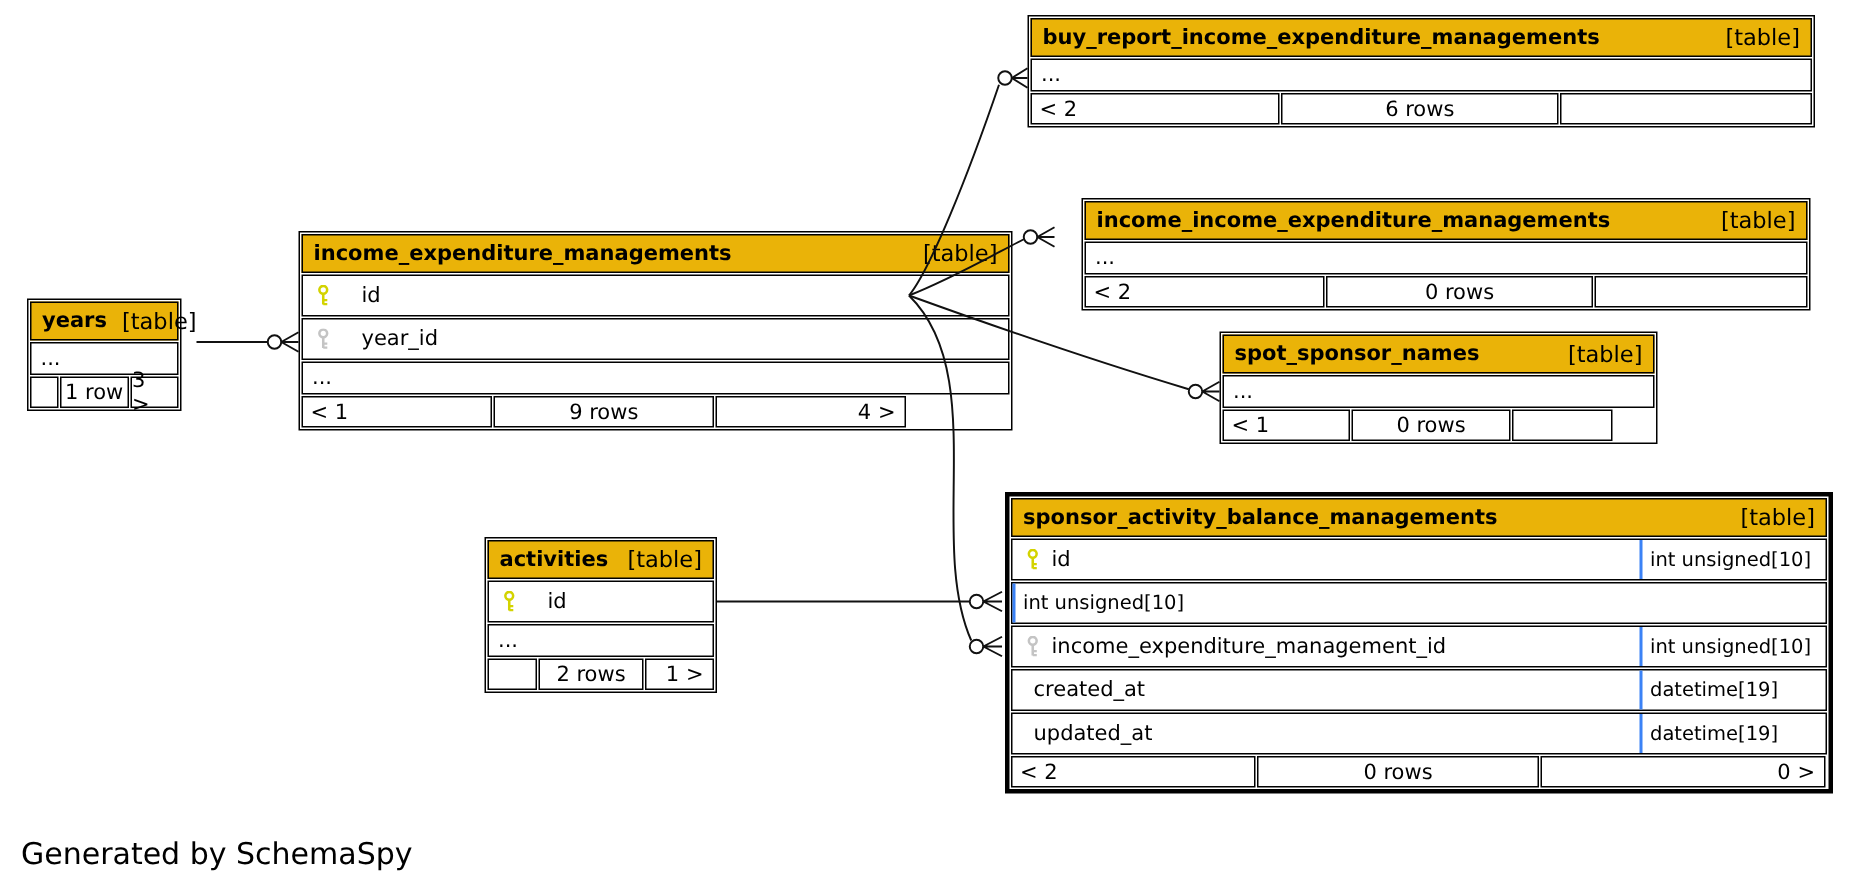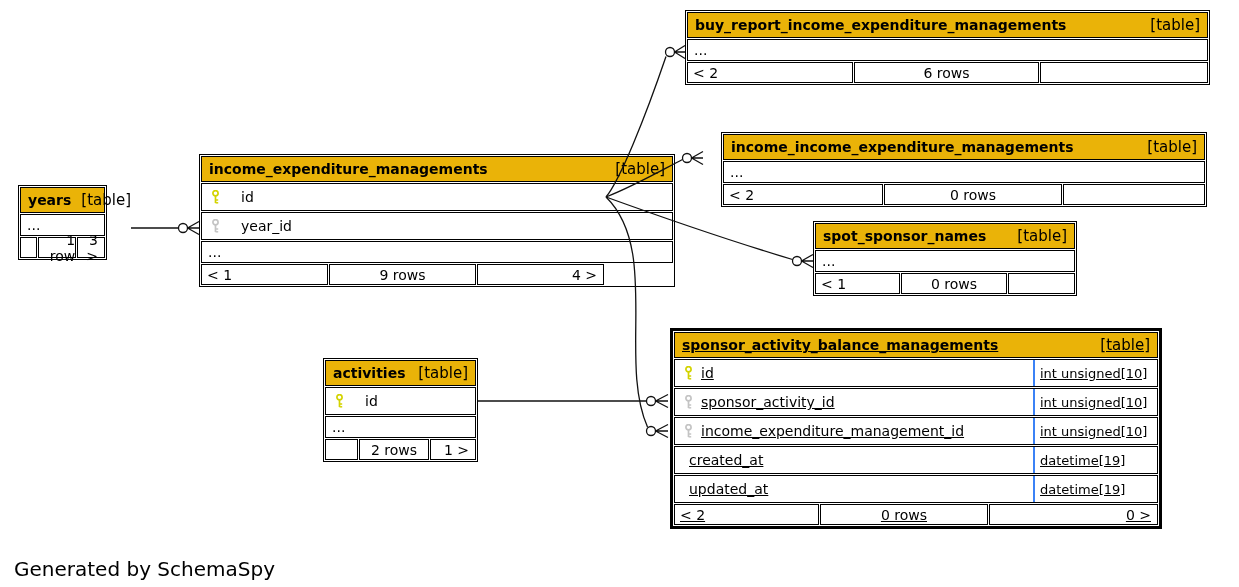--- a/index.html
+++ b/index.html
@@ -41,21 +41,21 @@
   .fcell.l { justify-content:flex-start; padding-left:5px; }
   .fcell.c { justify-content:center; }
   .fcell.r { justify-content:flex-end; padding-right:6px; }
   .gennote { position:absolute; left:14px; top:557px; font-size:20px; color:#000000; }
 </style>
 </head>
 <body>
 
 <div class="canvas">
 
-  <div class="etable" style="left:18px;top:185px;width:89px;text-align:right;">
+  <div class="etable" style="left:18px;top:199px;width:103px;">
     <div class="thead">
       <span class="tname">years</span>
       <span class="ttag">[table]</span>
     </div>
     <div class="trow dots">
       <span>...</span>
     </div>
     <div class="tfoot">
       <div class="fcell l" style="width:20px;"></div>
       <div class="fcell c" style="width:52px;">1 row</div>
@@ -123,21 +123,21 @@
     <div class="trow dots">
       <span>...</span>
     </div>
     <div class="tfoot">
       <div class="fcell l" style="width:160px;">&lt; 2</div>
       <div class="fcell c" style="width:178px;">0 rows</div>
       <div class="fcell r" style="width:142px;"></div>
     </div>
   </div>
 
-  <div class="etable" style="left:813px;top:221px;width:264px;">
+  <div class="etable" style="left:813px;top:221px;width:292px;">
     <div class="thead">
       <span class="tname">spot_sponsor_names</span>
       <span class="ttag">[table]</span>
     </div>
     <div class="trow dots">
       <span>...</span>
     </div>
     <div class="tfoot">
       <div class="fcell l" style="width:85px;">&lt; 1</div>
       <div class="fcell c" style="width:106px;">0 rows</div>
@@ -164,51 +164,40 @@
     <div class="trow dots">
       <span>...</span>
     </div>
     <div class="tfoot">
       <div class="fcell l" style="width:33px;"></div>
       <div class="fcell c" style="width:70px;">2 rows</div>
       <div class="fcell r" style="width:46px;">1 &gt;</div>
     </div>
   </div>
 
-  <div class="etable focus" style="left:670px;top:328px;width:492px;text-decoration:underline;">
+  <div class="etable focus" style="left:670px;top:328px;width:552px;">
     <div class="thead">
       <span class="tname">sponsor_activity_balance_managements</span>
       <span class="ttag">[table]</span>
     </div>
     <div class="trow">
       <div class="cname">
         <span class="key">
           <svg width="9" height="14" viewBox="0 0 9 14">
               <circle cx="4.5" cy="3.2" r="2.6" fill="none" stroke="#d3d300" stroke-width="1.7"></circle>
               <line x1="4.5" y1="5.8" x2="4.5" y2="13" stroke="#d3d300" stroke-width="1.7"></line>
               <line x1="4.5" y1="10" x2="7.2" y2="10" stroke="#d3d300" stroke-width="1.5"></line>
               <line x1="4.5" y1="12.8" x2="7.2" y2="12.8" stroke="#d3d300" stroke-width="1.5"></line>
             </svg>
         </span>
         <span class="lbl tight">id</span>
       </div>
       <div class="ctype">int unsigned[10]</div>
     </div>
     <div class="trow">
-      <div class="cname">
-        <span class="key">
-          <svg width="9" height="14" viewBox="0 0 9 14">
-              <circle cx="4.5" cy="3.2" r="2.6" fill="none" stroke="#c4c4c4" stroke-width="1.7"></circle>
-              <line x1="4.5" y1="5.8" x2="4.5" y2="13" stroke="#c4c4c4" stroke-width="1.7"></line>
-              <line x1="4.5" y1="10" x2="7.2" y2="10" stroke="#c4c4c4" stroke-width="1.5"></line>
-              <line x1="4.5" y1="12.8" x2="7.2" y2="12.8" stroke="#c4c4c4" stroke-width="1.5"></line>
-            </svg>
-        </span>
-        <span class="lbl tight">sponsor_activity_id</span>
-      </div>
       <div class="ctype">int unsigned[10]</div>
     </div>
     <div class="trow">
       <div class="cname">
         <span class="key">
           <svg width="9" height="14" viewBox="0 0 9 14">
               <circle cx="4.5" cy="3.2" r="2.6" fill="none" stroke="#c4c4c4" stroke-width="1.7"></circle>
               <line x1="4.5" y1="5.8" x2="4.5" y2="13" stroke="#c4c4c4" stroke-width="1.7"></line>
               <line x1="4.5" y1="10" x2="7.2" y2="10" stroke="#c4c4c4" stroke-width="1.5"></line>
               <line x1="4.5" y1="12.8" x2="7.2" y2="12.8" stroke="#c4c4c4" stroke-width="1.5"></line>

